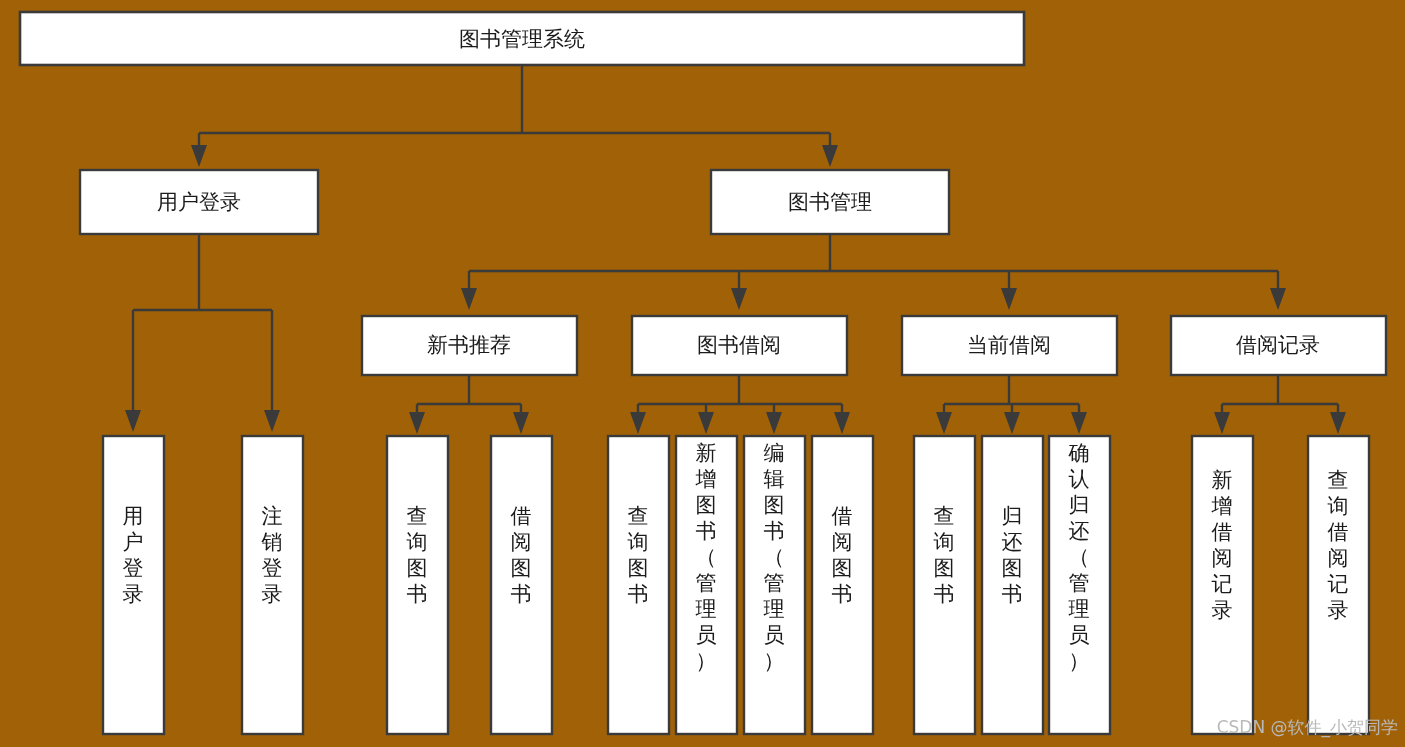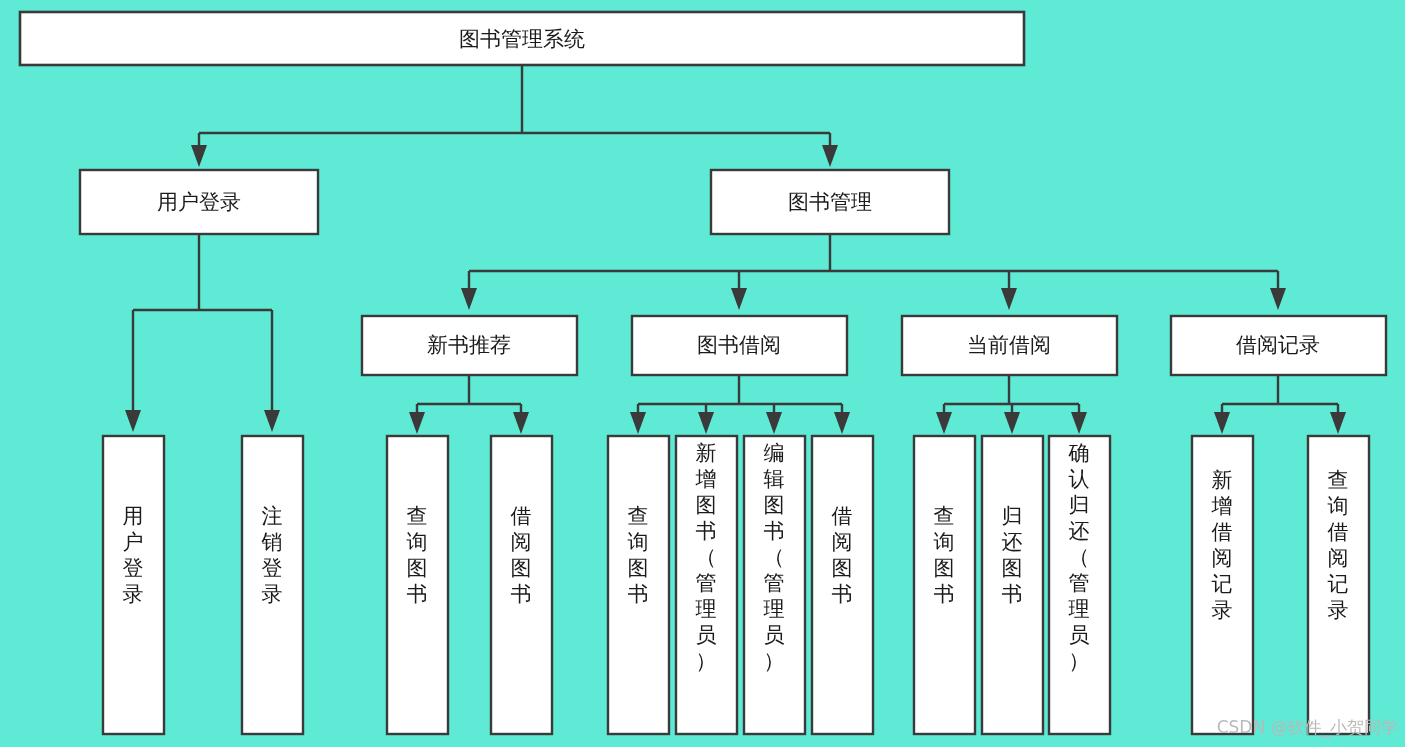--- a/index.html
+++ b/index.html
@@ -8,21 +8,21 @@
     padding: 0;
     background: #ffffff;
   }
   body {
     font-family: "DejaVu Sans", "Liberation Sans", sans-serif;
   }
   #diagram-root {
     position: relative;
     width: 1405px;
     height: 747px;
-    background: #5eead4;
+    background: #a16207;
     overflow: hidden;
   }
   svg.diagram-canvas {
     position: absolute;
     left: 0;
     top: 0;
     width: 1405px;
     height: 747px;
   }
   .node-box {

